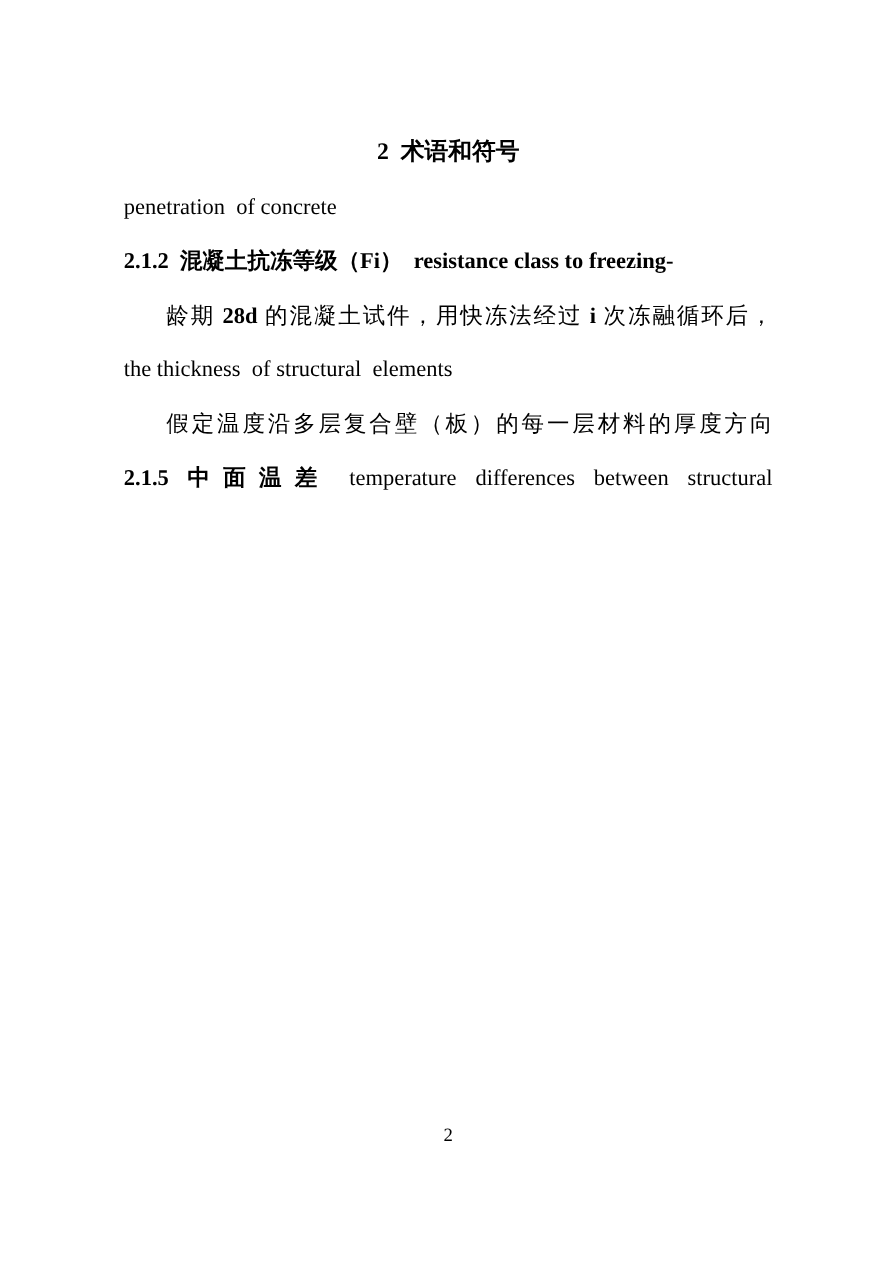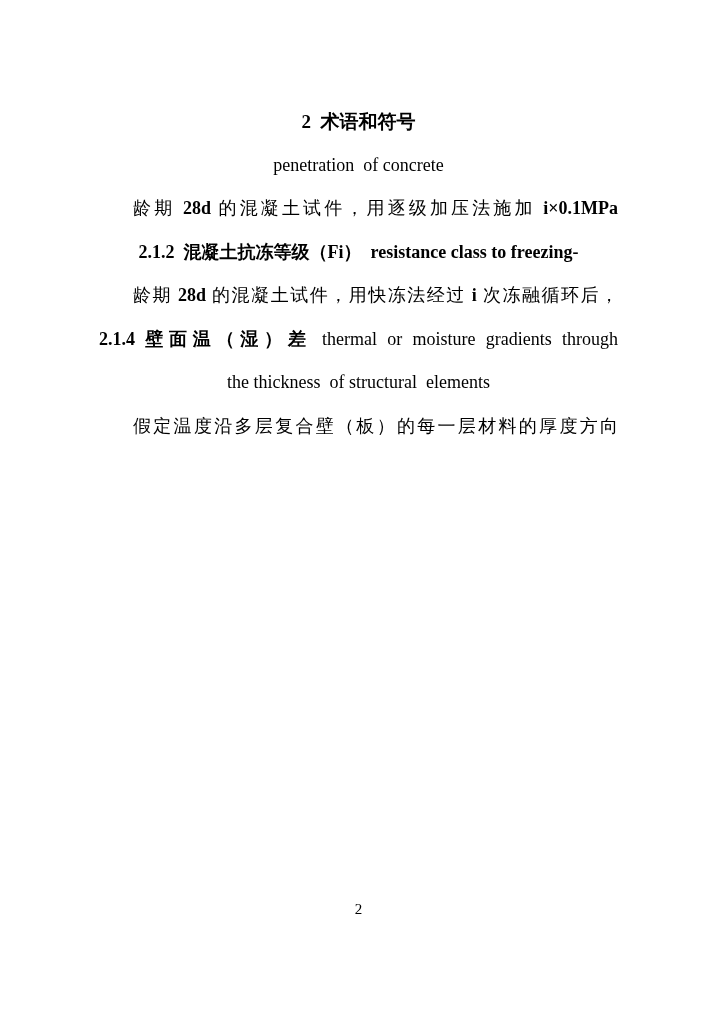--- a/index.html
+++ b/index.html
@@ -26,21 +26,21 @@
     position: absolute;
     left: 99px;
     top: 100px;
     width: 519px;
   }
   .line {
     height: 43.5px;
     line-height: 43.5px;
     font-size: 18px;
     white-space: pre-wrap;
-    text-align: center;
+    text-align: left;
   }
   .heading {
     font-weight: bold;
     font-size: 19px;
     text-align: center;
     white-space: pre-wrap;
   }
   .justify {
     white-space: normal;
     text-align: justify;
@@ -61,21 +61,20 @@
     font-size: 15px;
   }
 </style>
 </head>
 <body>
 
 <div class="page">
   <div class="content">
     <div class="line heading">2  术语和符号</div>
       <div class="line"><span>penetration  of concrete</span></div>
-      <div class="line justify indent"><span>龄期 </span><span class="b">28d</span><span> 的混凝土试件，用逐级加压法施加 </span><span class="b">i×0.1MPa</span></div>
       <div class="line"><span class="b">2.1.2</span><span class="b">  混凝土抗冻等级（Fi）</span><span class="b">  resistance class to freezing-</span></div>
       <div class="line justify indent"><span>龄期 </span><span class="b">28d</span><span> 的混凝土试件，用快冻法经过 </span><span class="b">i</span><span> 次冻融循环后，</span></div>
-      <div class="line justify"><span class="b">2.1.4</span><span class="b"> 壁面温（湿）差</span><span> thermal or moisture gradients through</span></div>
       <div class="line"><span>the thickness  of structural  elements</span></div>
       <div class="line justify indent"><span>假定温度沿多层复合壁（板）的每一层材料的厚度方向</span></div>
+      <div class="line justify"><span class="b">2.1.5</span><span class="b"> 中面温差</span><span> temperature differences between structural</span></div>
     </div>
   <div class="pagenum">2</div>
 </div>
 
 </body></html>

